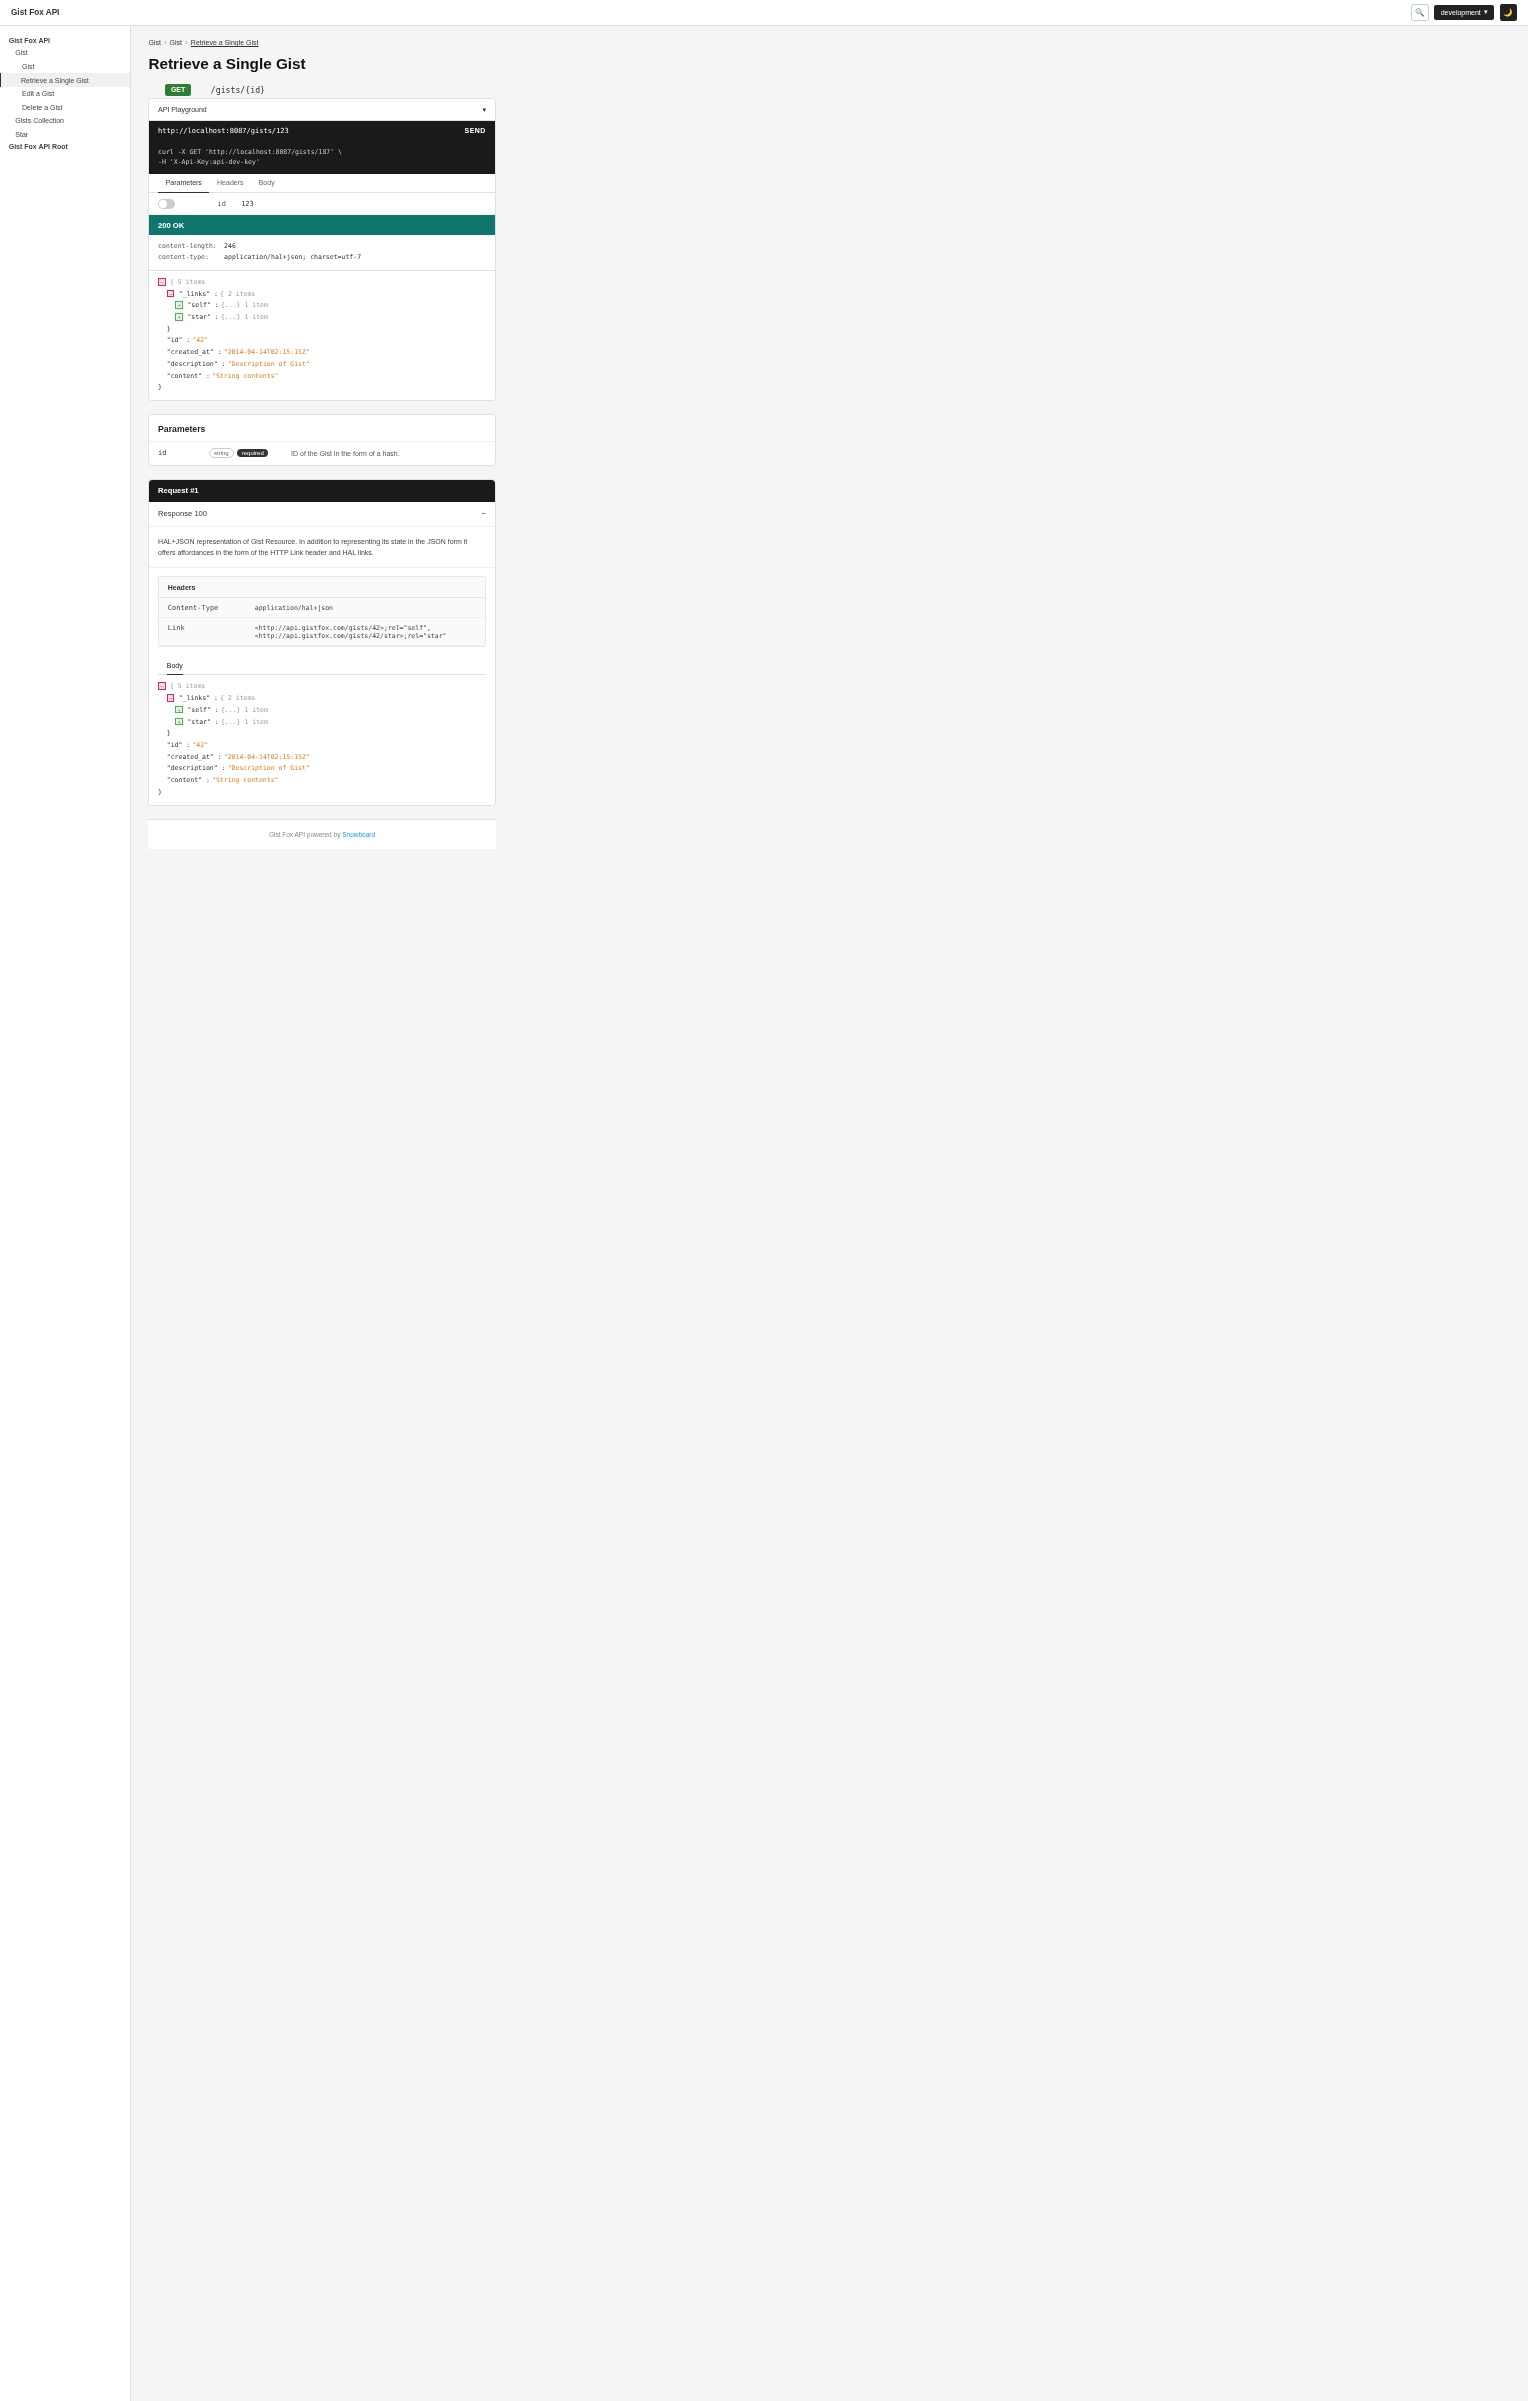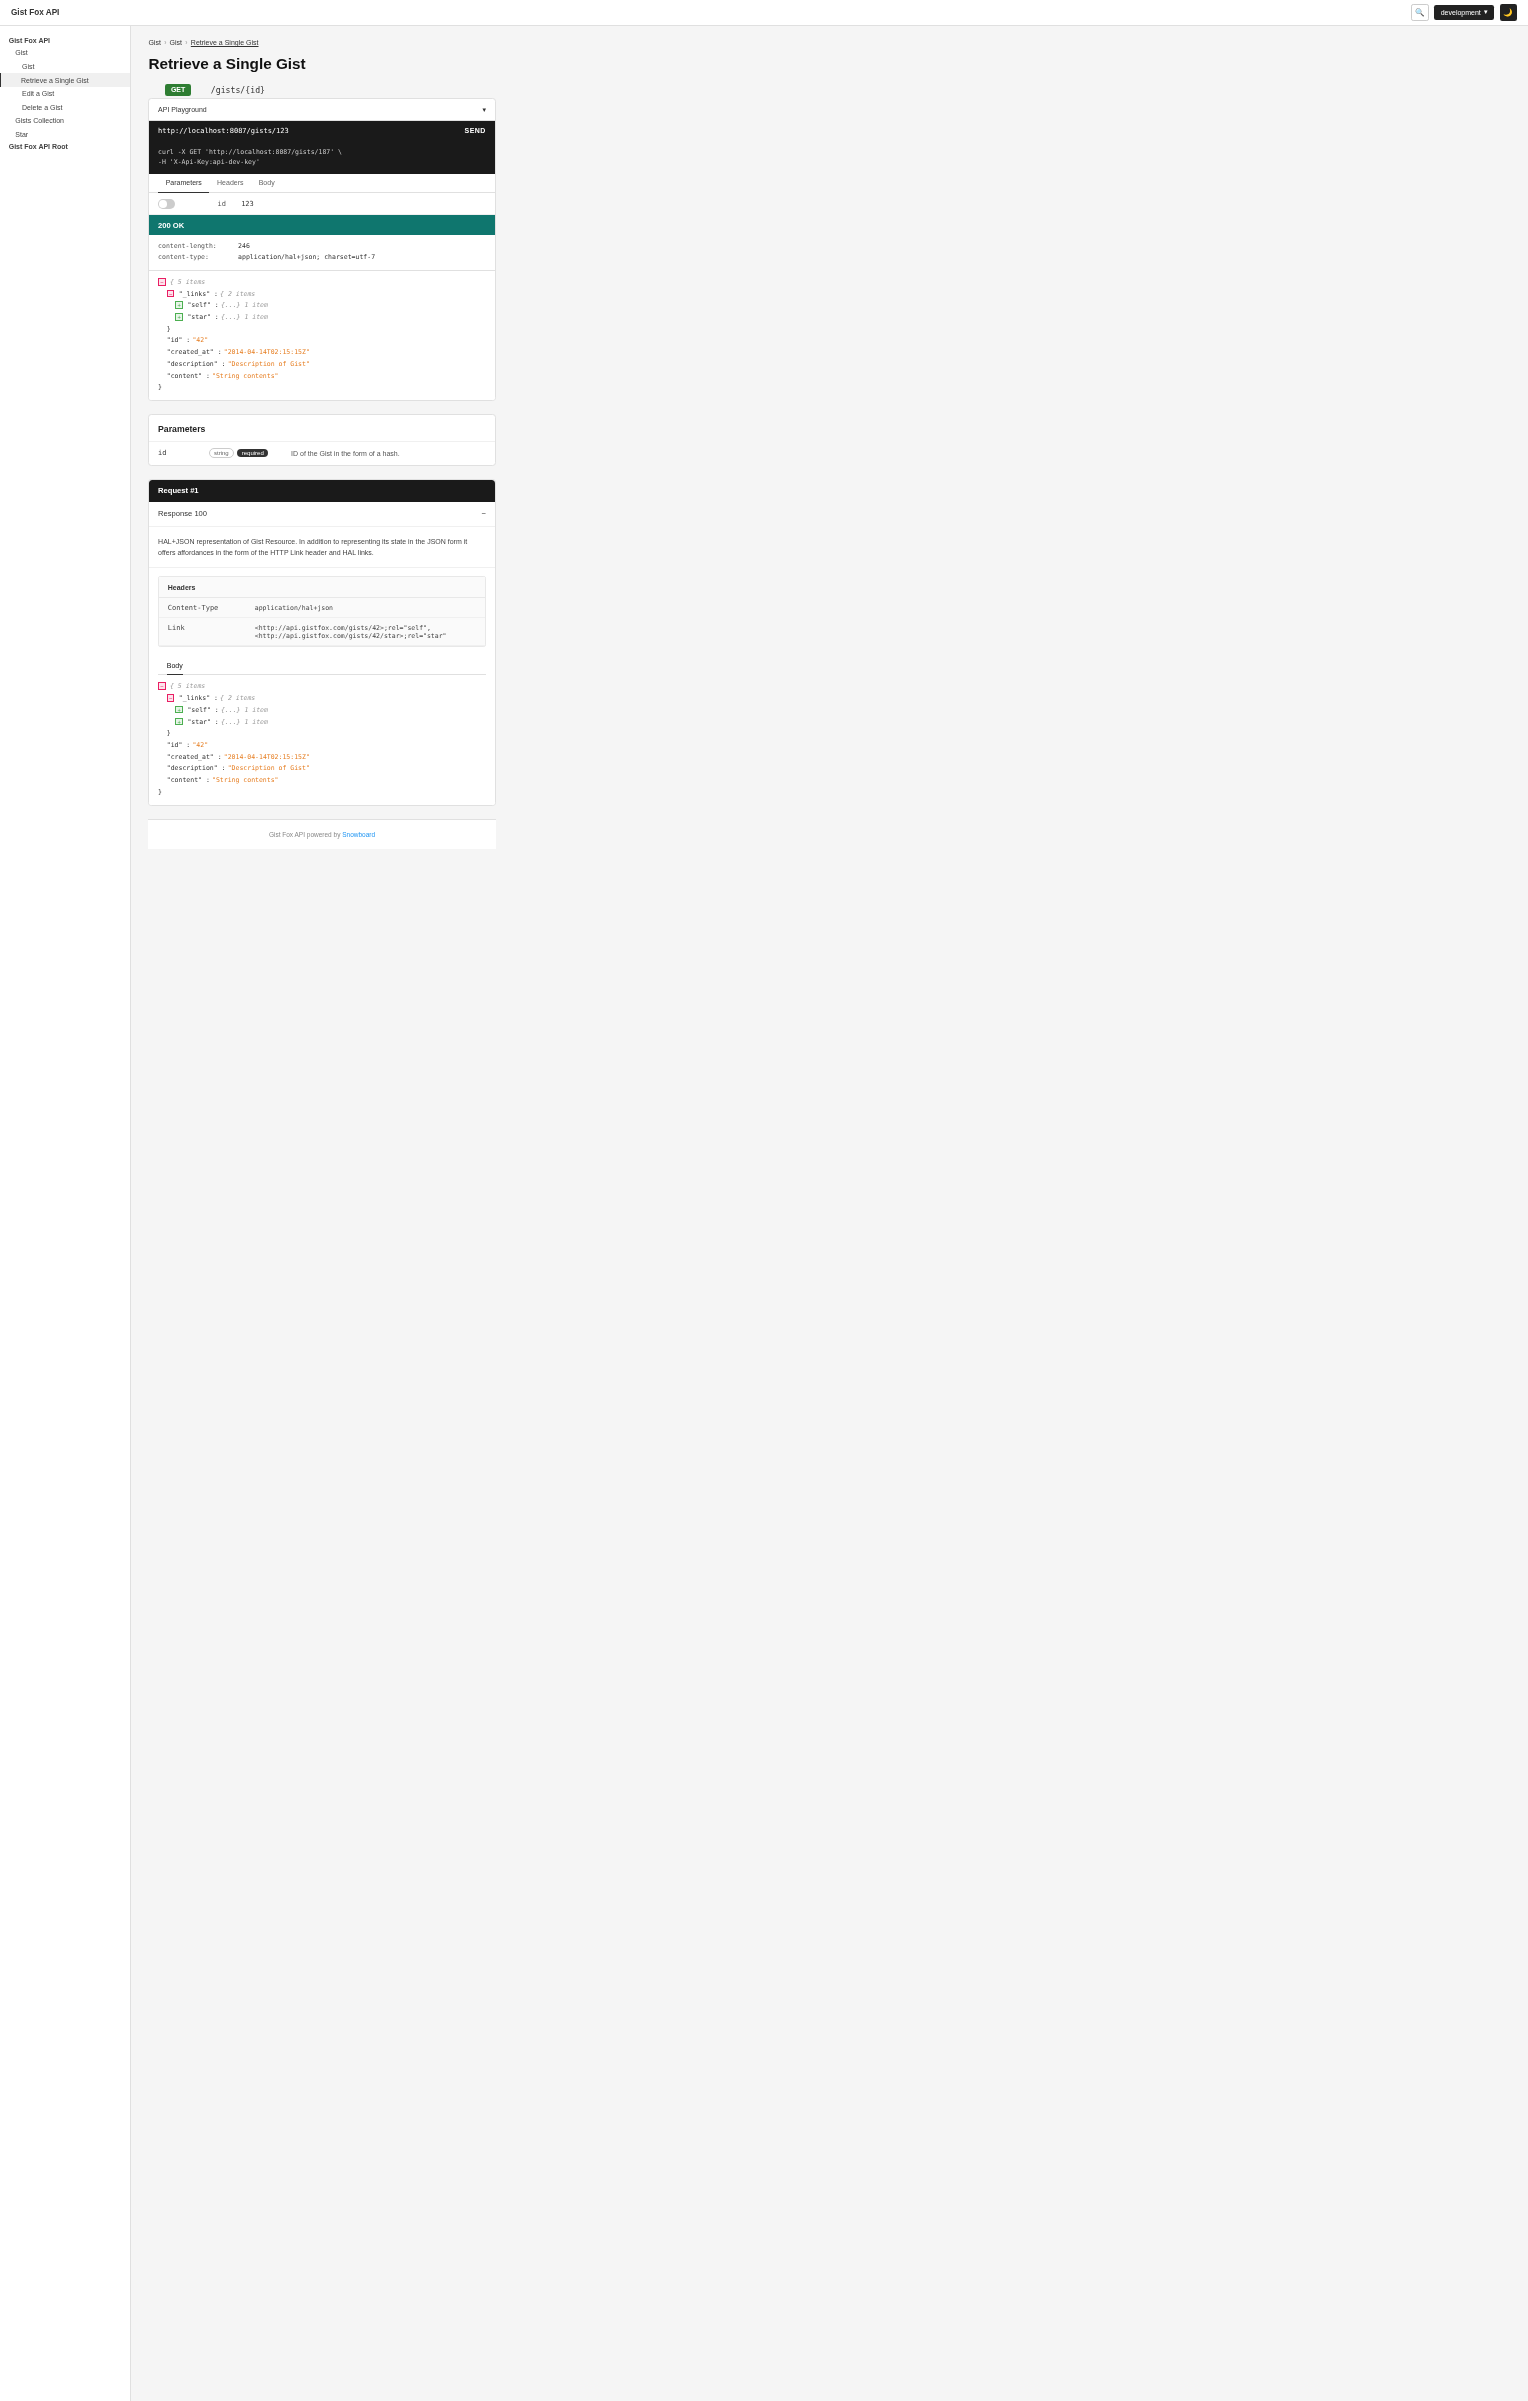--- a/index.html
+++ b/index.html
@@ -243,21 +243,21 @@
 
     
     .response-meta {
       padding: 5.5px 8.7px;
       font-family: monospace;
       font-size: 6.5px;
       line-height: 1.8;
       background: #fff;
       border-bottom: 0.5px solid #e0e0e0;
     }
-    .response-meta .meta-row { display: flex; gap: 20px; }
+    .response-meta .meta-row { display: flex; gap: 6px; }
     .meta-key { color: #555; min-width: 60px; }
     .meta-val { color: #333; }
 
     
     .json-viewer {
       padding: 6.5px 8.7px;
       font-family: monospace;
       font-size: 6.5px;
       line-height: 1.8;
       background: #fff;
@@ -277,21 +277,21 @@
       cursor: pointer;
       margin-right: 2.2px;
     }
     .json-expand.minus {
       background: #fce4ec;
       border-color: #e91e63;
       color: #e91e63;
     }
     .json-key { color: #333; }
     .json-string { color: #e67e22; }
-    .json-comment { color: #999; font-style: italic; }
+    .json-comment { color: #999; }
     .json-bracket { color: #333; }
 
     
     .section-title { font-size: 8.7px; font-weight: 600; margin-bottom: 6.5px; color: #222; padding: 8.7px 8.7px 0; }
     .params-table-row {
       display: flex;
       align-items: center;
       padding: 6.5px 8.7px;
       border-top: 0.5px solid #f0f0f0;
       gap: 6.5px;

